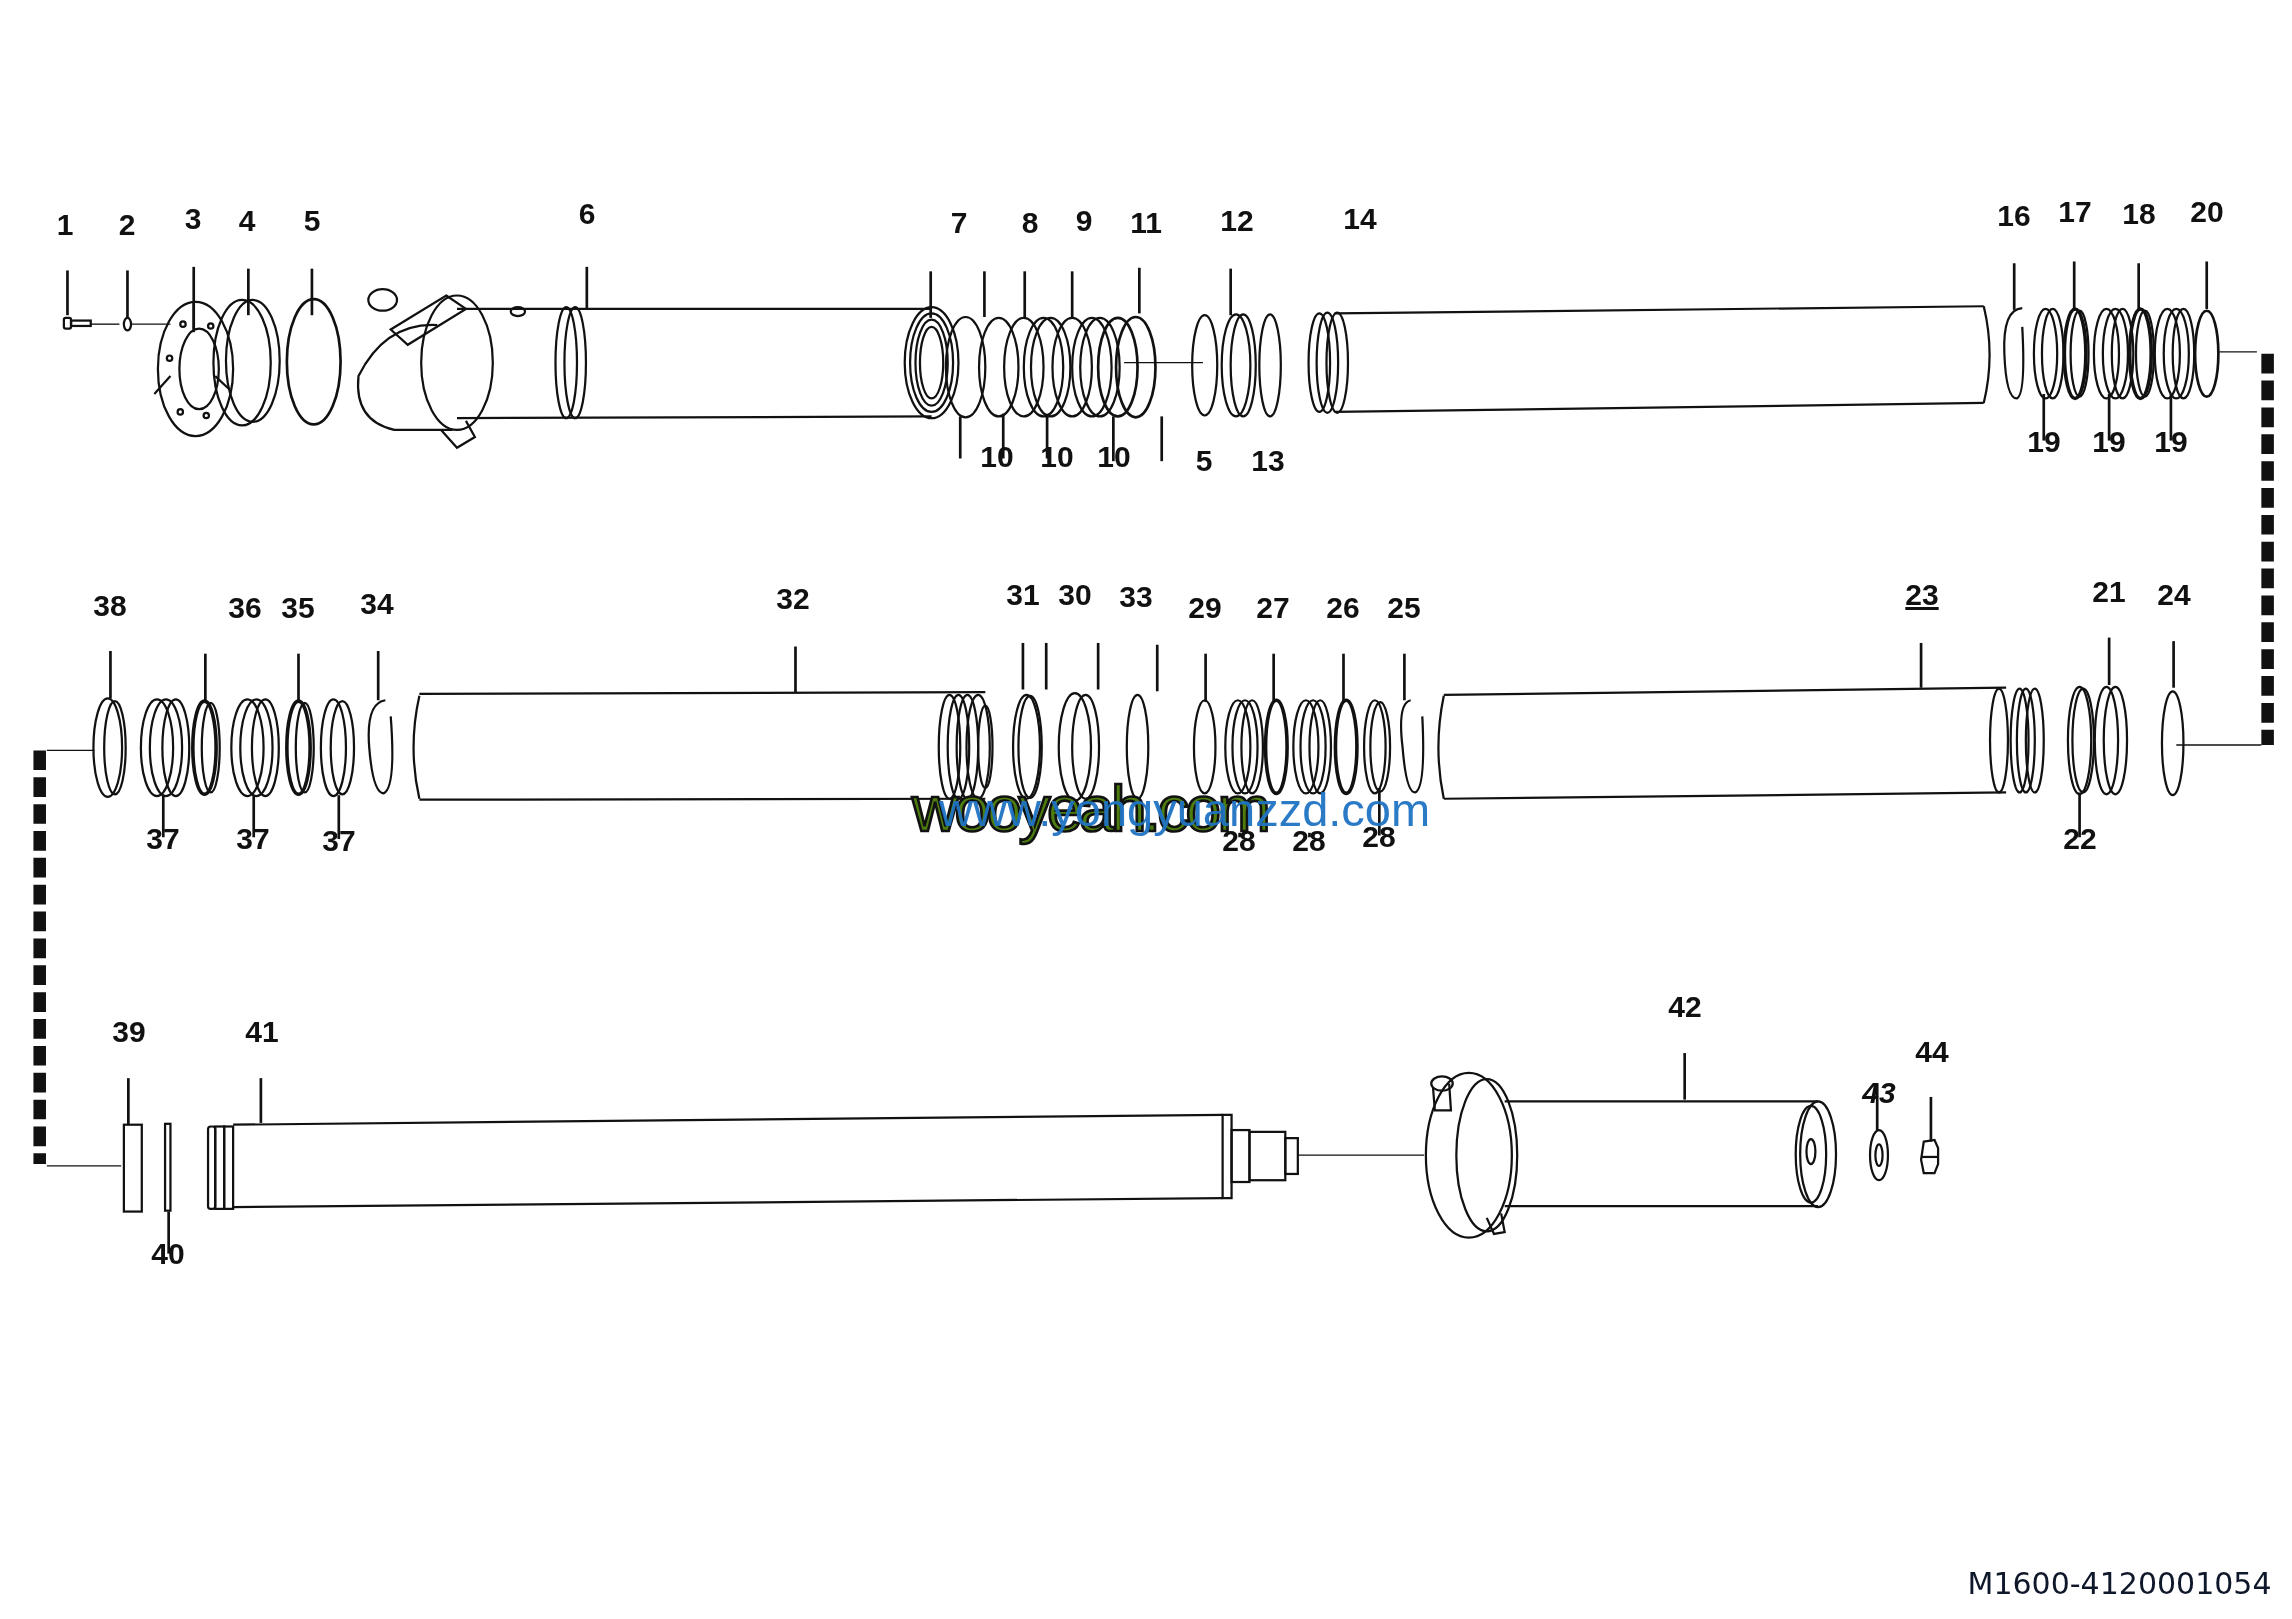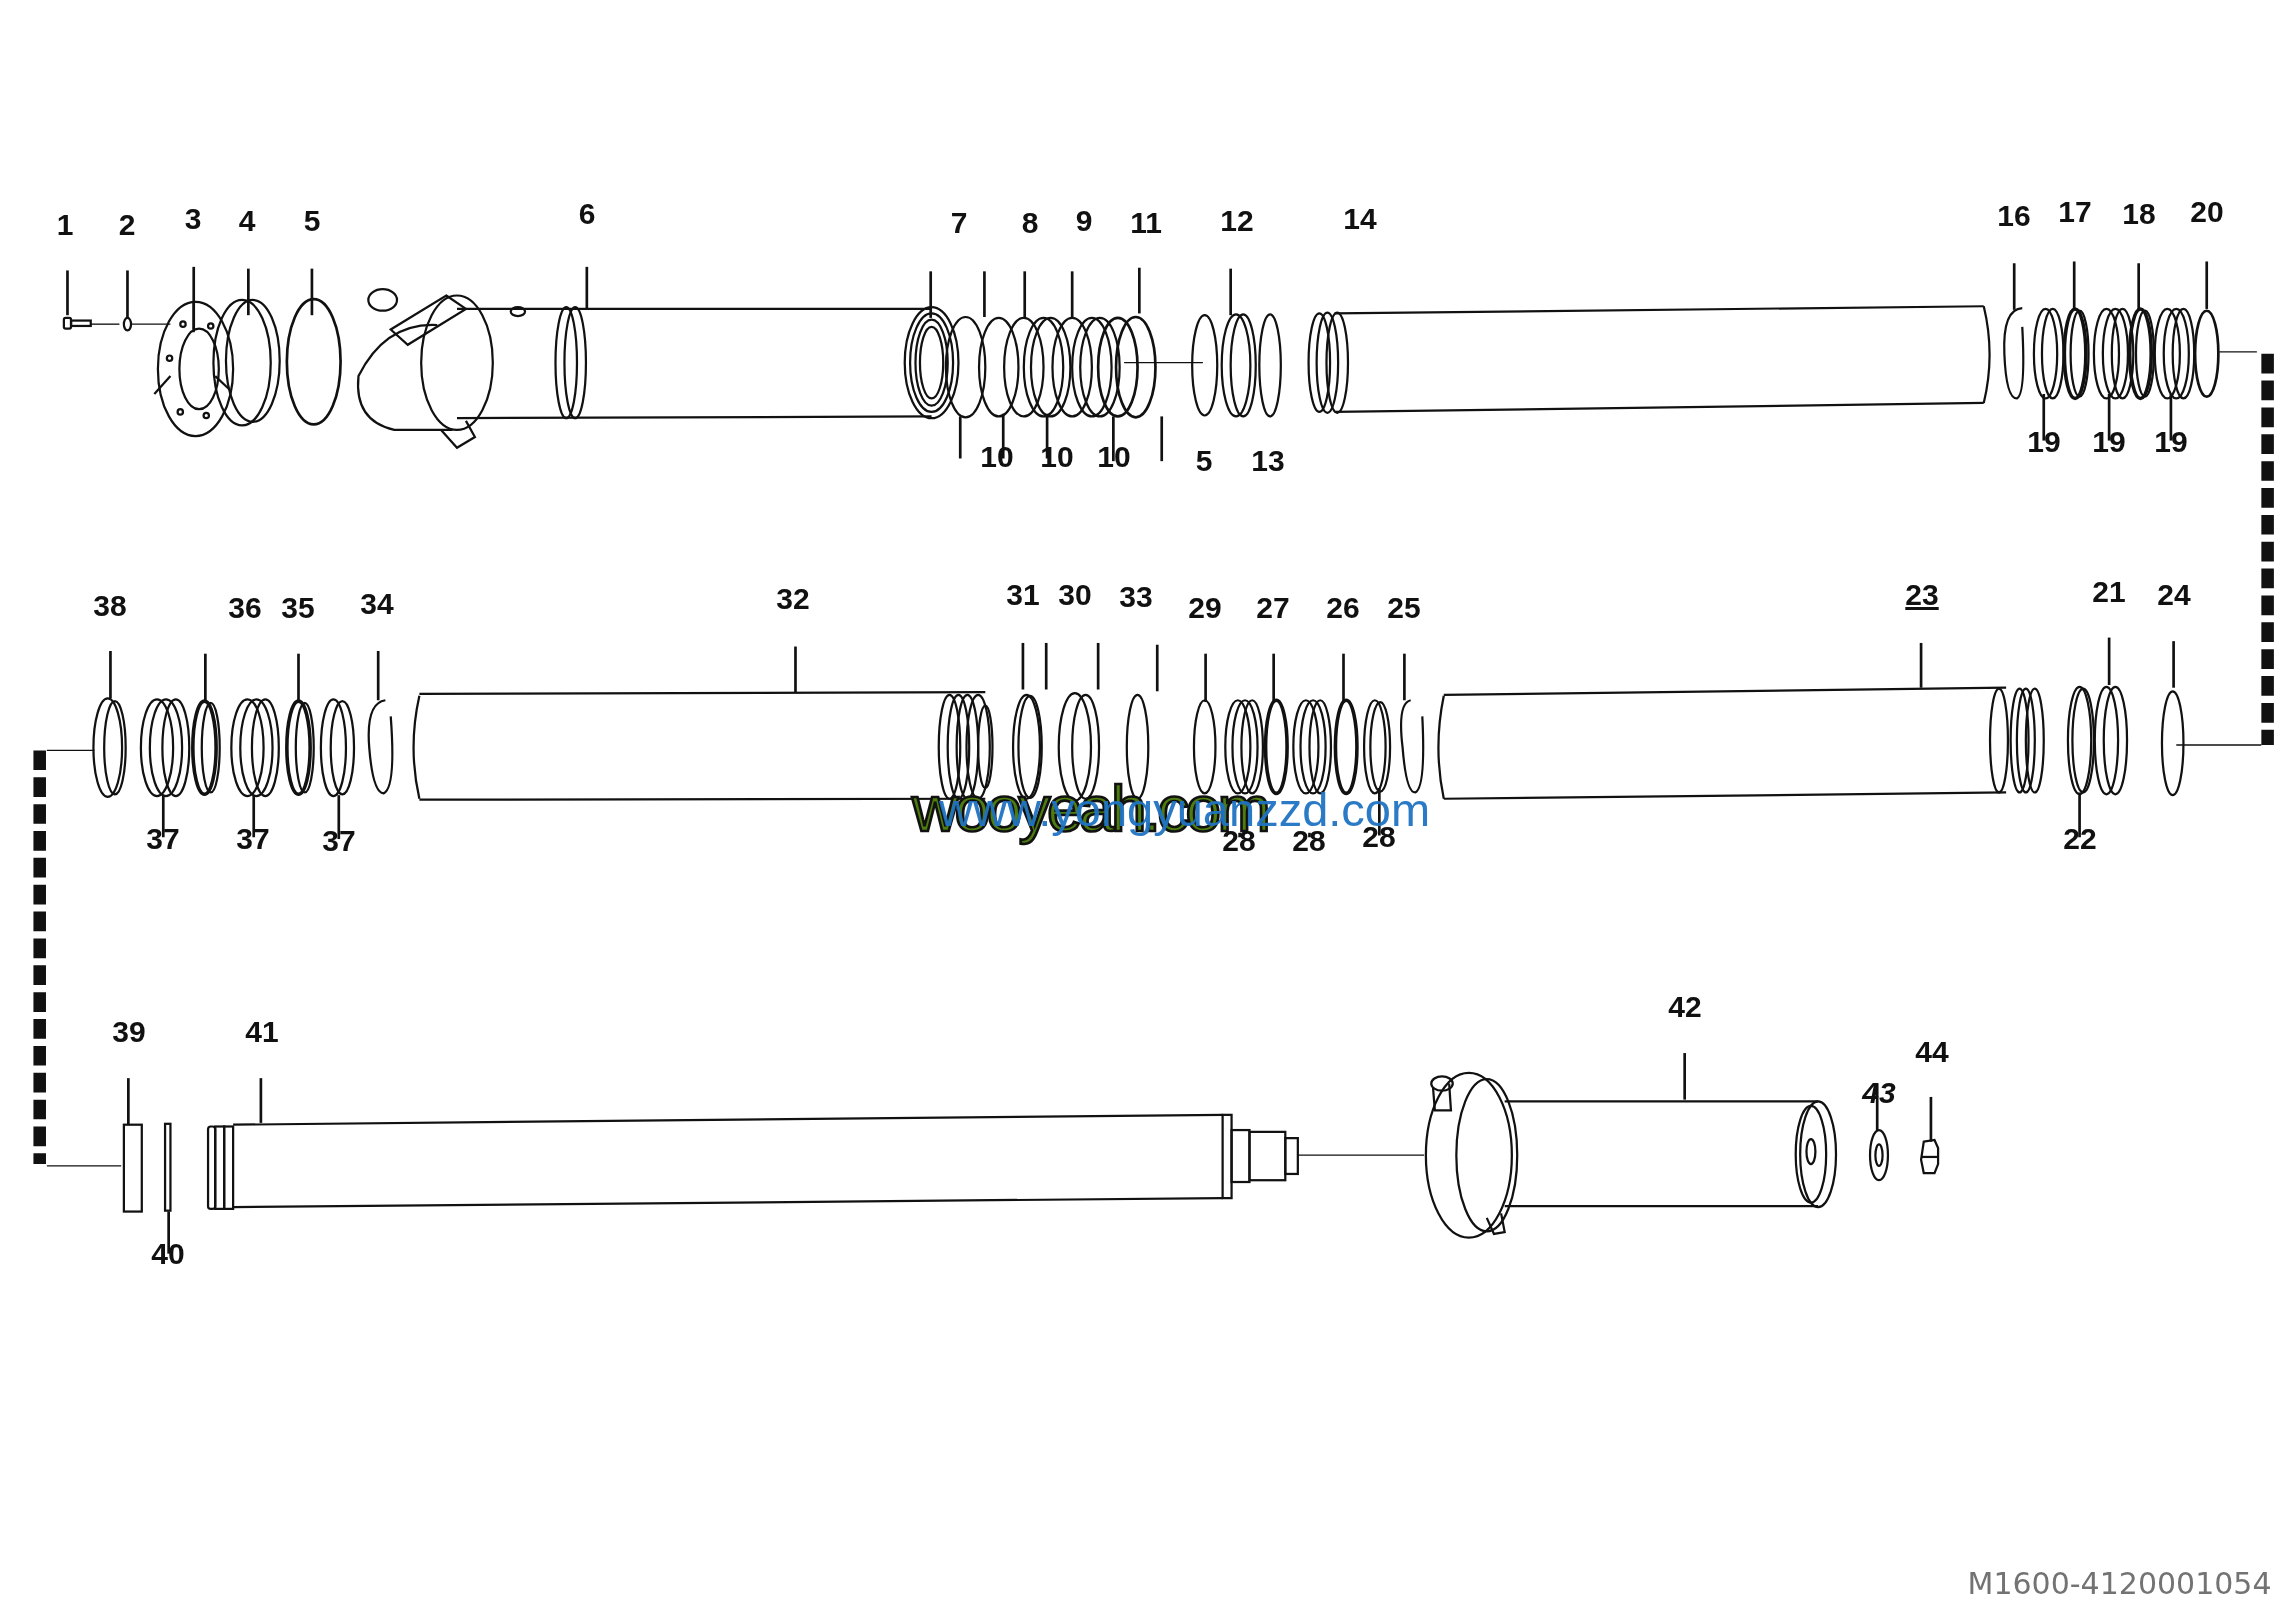--- a/index.html
+++ b/index.html
@@ -1,19 +1,19 @@
 <!DOCTYPE html>
 <html style="font-size:14.3px"><head>
 <meta charset="utf-8">
 <style>
   html,body{margin:0;padding:0;background:#fff;}
   body{width:2293px;height:1619px;position:relative;overflow:hidden;font-family:"Liberation Sans",sans-serif;}
   #drawing{position:absolute;left:0;top:0;width:2293px;height:1619px;}
   .lbl{position:absolute;font-family:"Liberation Sans",sans-serif;font-weight:bold;font-size:30px;color:#111;transform:translateX(-50%);line-height:1;white-space:nowrap;}
-  .docid{position:absolute;right:21.5px;bottom:18px;font-family:"DejaVu Sans",sans-serif;font-size:30px;color:#737373;}
+  .docid{position:absolute;right:21.5px;bottom:18px;font-family:"DejaVu Sans",sans-serif;font-size:30px;color:#0f172a;}
   .wm-outline{position:absolute;left:912px;top:777px;font-family:"Liberation Sans",sans-serif;font-size:64px;letter-spacing:-3.6px;color:#4d7c0f;-webkit-text-stroke:2.7px #111;line-height:1;white-space:nowrap;}
   .wm-blue{position:absolute;left:939px;top:786px;font-family:"Liberation Sans",sans-serif;font-size:47px;color:#1f73c4;line-height:1;white-space:nowrap;opacity:.95;}
 </style>
 </head>
 <body>
 
 <svg id="drawing" width="2293" height="1619" viewBox="0 0 2560 1808" xmlns="http://www.w3.org/2000/svg" fill="none" stroke="#111" stroke-width="2.5">
 
   <g>
 

